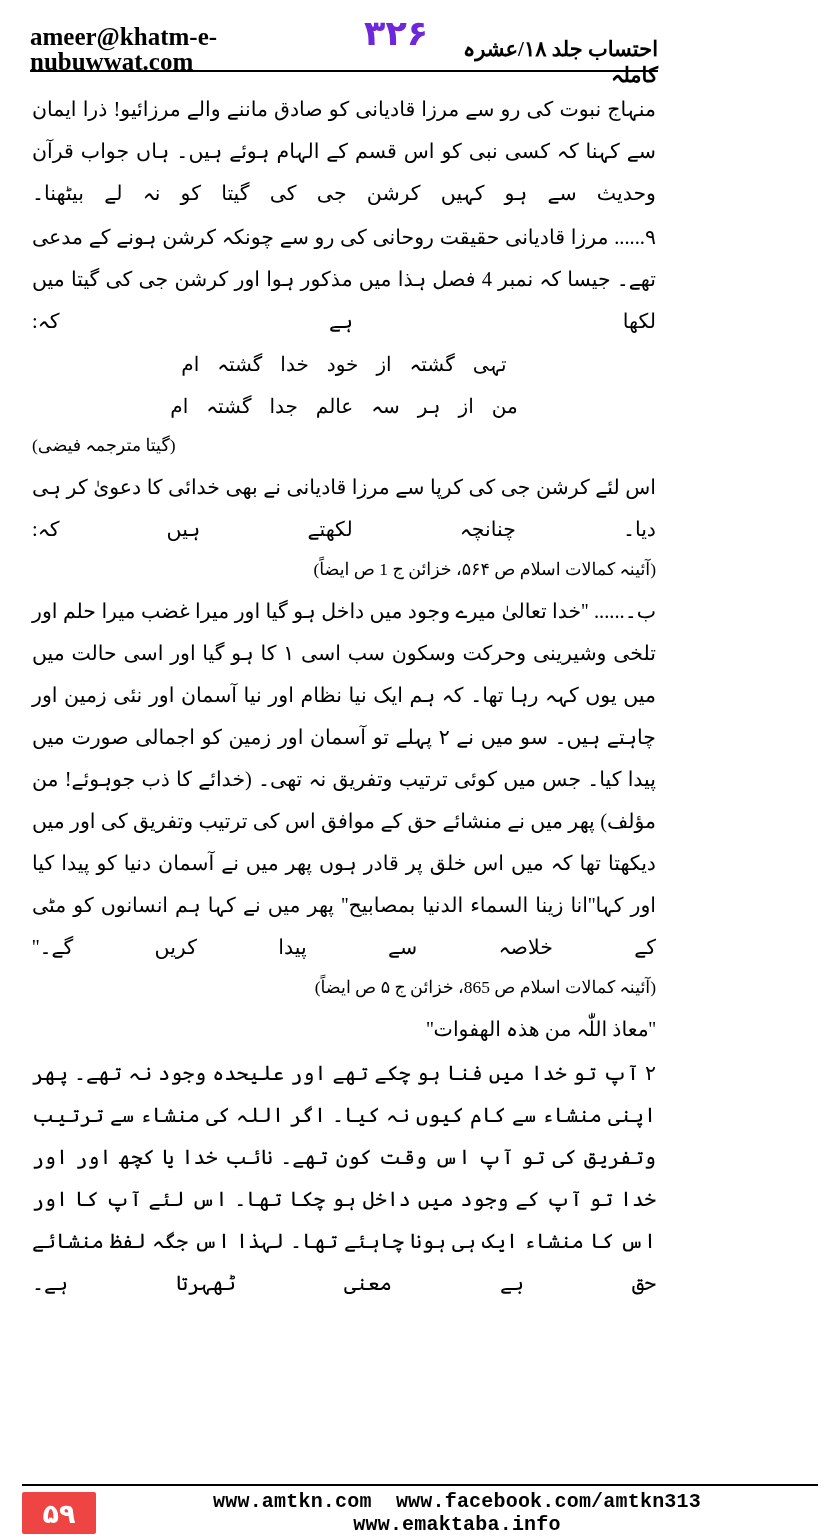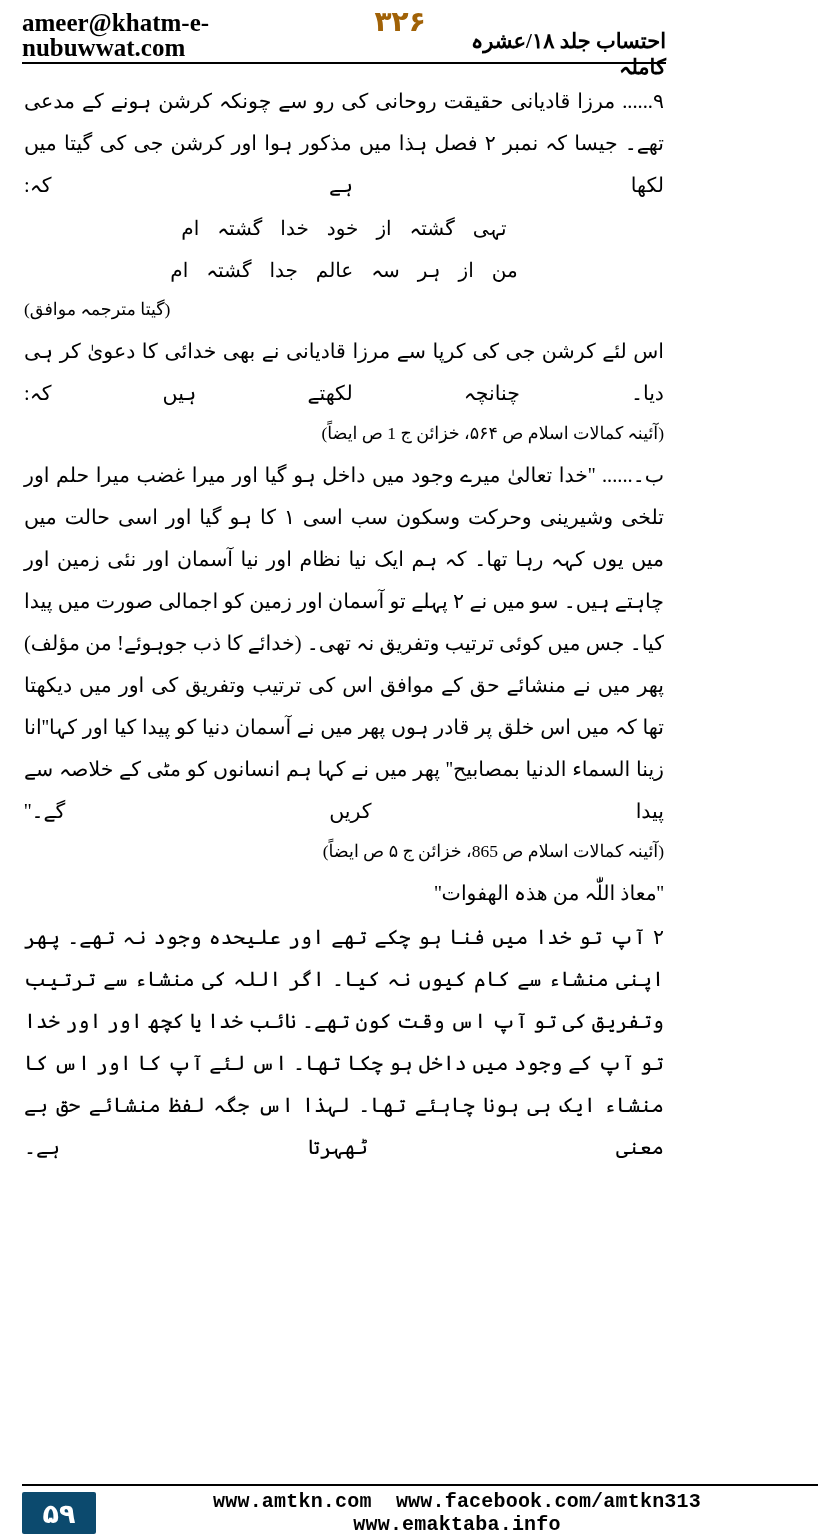--- a/index.html
+++ b/index.html
@@ -13,21 +13,21 @@
     height: 1540px;
     position: relative;
     font-family: "DejaVu Sans", "Liberation Sans", sans-serif;
     color: #000000;
     overflow: hidden;
   }
   .page {
     position: relative;
     width: 688px;
     height: 1540px;
-    padding: 0;
+    padding: 8px;
   }
 
   
   .header {
     position: relative;
     height: 66px;
     padding: 8px 22px 0 22px;
     display: flex;
     align-items: flex-start;
     justify-content: space-between;
@@ -42,23 +42,23 @@
     font-family: "Liberation Serif", "DejaVu Serif", serif;
     font-weight: bold;
     font-size: 25px;
     letter-spacing: 0px;
     line-height: 1;
     color: #000;
   }
   .hdr-pageno {
     font-family: "DejaVu Sans", sans-serif;
     font-weight: bold;
-    font-size: 28px;
+    font-size: 35px;
     line-height: 1;
-    color: #a16207;
+    color: #6d28d9;
   }
   .hdr-right {
     font-family: "Liberation Serif", "DejaVu Serif", serif;
     font-size: 21px;
     font-weight: bold;
     direction: rtl;
     text-align: right;
     line-height: 1.25;
     padding-top: 4px;
     margin-top: 16px;
@@ -128,21 +128,21 @@
     left: 22px;
     right: 22px;
     top: 8px;
     height: 42px;
     display: flex;
     align-items: center;
   }
   .folio {
     width: 74px;
     height: 42px;
-    background: #0c4a6e;
+    background: #ef4444;
     color: #fff;
     display: flex;
     align-items: center;
     justify-content: center;
     font-family: "DejaVu Sans", sans-serif;
     font-size: 27px;
     font-weight: bold;
     border-radius: 2px;
   }
   .footer-links {
@@ -165,27 +165,28 @@
     <div class="hdr-left">
       <span class="hdr-email">ameer@khatm-e-nubuwwat.com</span>
       <span class="hdr-pageno">۳۲۶</span>
     </div>
     <div class="hdr-right">احتساب جلد ۱۸/عشرہ کاملہ</div>
     <div class="hdr-rule"></div>
   </div>
 
   <div class="content">
 
-
-    <p class="para">۹...... مرزا قادیانی حقیقت روحانی کی رو سے چونکہ کرشن ہونے کے مدعی تھے۔ جیسا کہ نمبر ۲ فصل ہذا میں مذکور ہوا اور کرشن جی کی گیتا میں لکھا ہے کہ:</p>
+    <p class="para">منہاج نبوت کی رو سے مرزا قادیانی کو صادق ماننے والے مرزائیو! ذرا ایمان سے کہنا کہ کسی نبی کو اس قسم کے الہام ہوئے ہیں۔ ہاں جواب قرآن وحدیث سے ہو کہیں کرشن جی کی گیتا کو نہ لے بیٹھنا۔</p>
+
+    <p class="para">۹...... مرزا قادیانی حقیقت روحانی کی رو سے چونکہ کرشن ہونے کے مدعی تھے۔ جیسا کہ نمبر 4 فصل ہذا میں مذکور ہوا اور کرشن جی کی گیتا میں لکھا ہے کہ:</p>
 
     <p class="verse">تہی گشتہ از خود خدا گشتہ ام</p>
     <p class="verse">من از ہر سہ عالم جدا گشتہ ام</p>
 
-    <p class="leftish ref">(گیتا مترجمہ موافق)</p>
+    <p class="leftish ref">(گیتا مترجمہ فیضی)</p>
 
     <p class="para">اس لئے کرشن جی کی کرپا سے مرزا قادیانی نے بھی خدائی کا دعویٰ کر ہی دیا۔ چنانچہ لکھتے ہیں کہ:</p>
 
     <p class="right ref">(آئینہ کمالات اسلام ص ۵۶۴، خزائن ج 1 ص ایضاً)</p>
 
     <p class="para">ب۔...... ''خدا تعالیٰ میرے وجود میں داخل ہو گیا اور میرا غضب میرا حلم اور تلخی وشیرینی وحرکت وسکون سب اسی ۱ کا ہو گیا اور اسی حالت میں میں یوں کہہ رہا تھا۔ کہ ہم ایک نیا نظام اور نیا آسمان اور نئی زمین اور چاہتے ہیں۔ سو میں نے ۲ پہلے تو آسمان اور زمین کو اجمالی صورت میں پیدا کیا۔ جس میں کوئی ترتیب وتفریق نہ تھی۔ (خدائے کا ذب جوہوئے! من مؤلف) پھر میں نے منشائے حق کے موافق اس کی ترتیب وتفریق کی اور میں دیکھتا تھا کہ میں اس خلق پر قادر ہوں پھر میں نے آسمان دنیا کو پیدا کیا اور کہا''انا زینا السماء الدنیا بمصابیح'' پھر میں نے کہا ہم انسانوں کو مٹی کے خلاصہ سے پیدا کریں گے۔''</p>
     <p class="right ref">(آئینہ کمالات اسلام ص 865، خزائن ج ۵ ص ایضاً)</p>
     <p class="right">''معاذ اللّٰہ من ھذہ الھفوات''</p>
 
     <p class="para">۲ آپ تو خدا میں فنا ہو چکے تھے اور علیحدہ وجود نہ تھے۔ پھر اپنی منشاء سے کام کیوں نہ کیا۔ اگر اللہ کی منشاء سے ترتیب وتفریق کی تو آپ اس وقت کون تھے۔ نائب خدا یا کچھ اور اور خدا تو آپ کے وجود میں داخل ہو چکا تھا۔ اس لئے آپ کا اور اس کا منشاء ایک ہی ہونا چاہئے تھا۔ لہذا اس جگہ لفظ منشائے حق بے معنی ٹھہرتا ہے۔</p>

